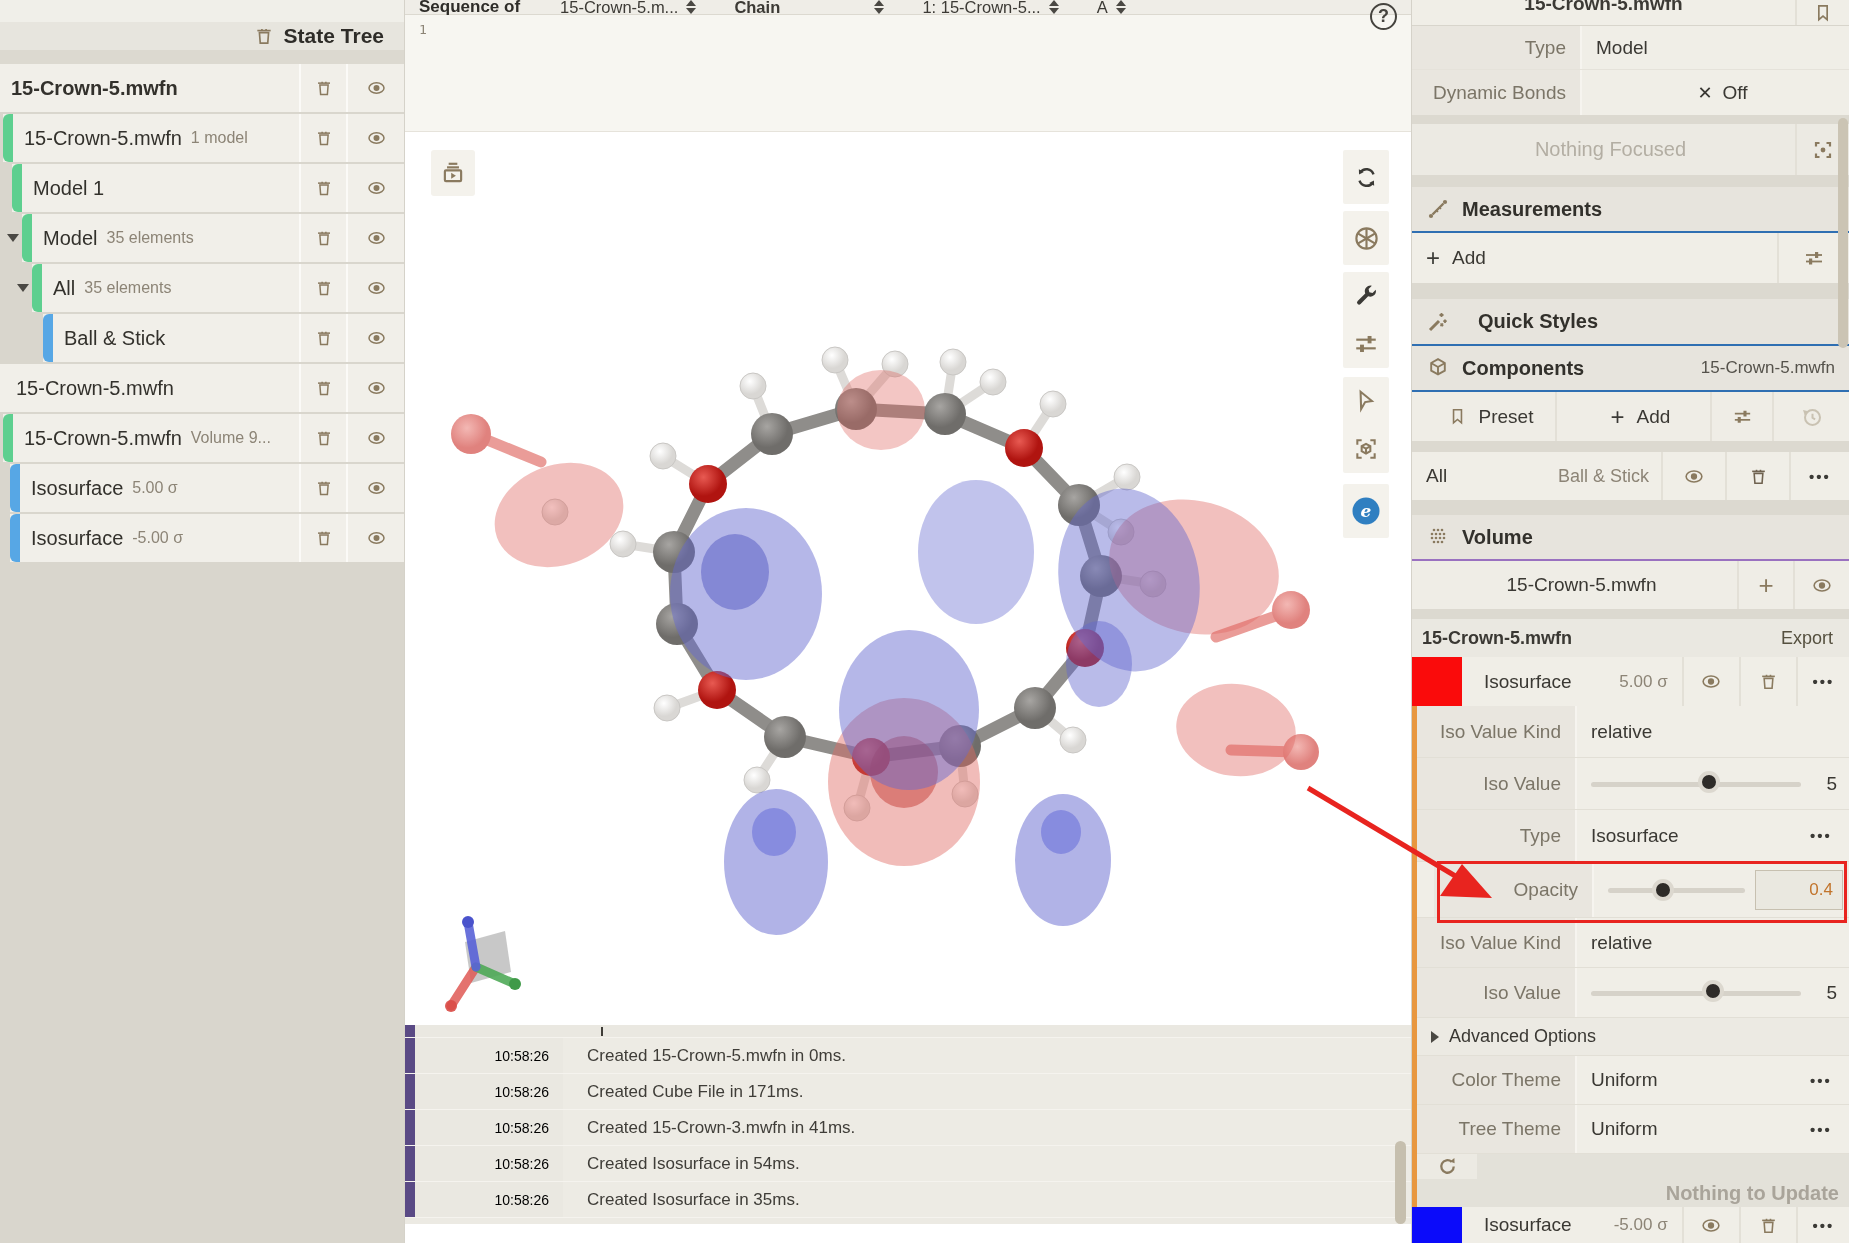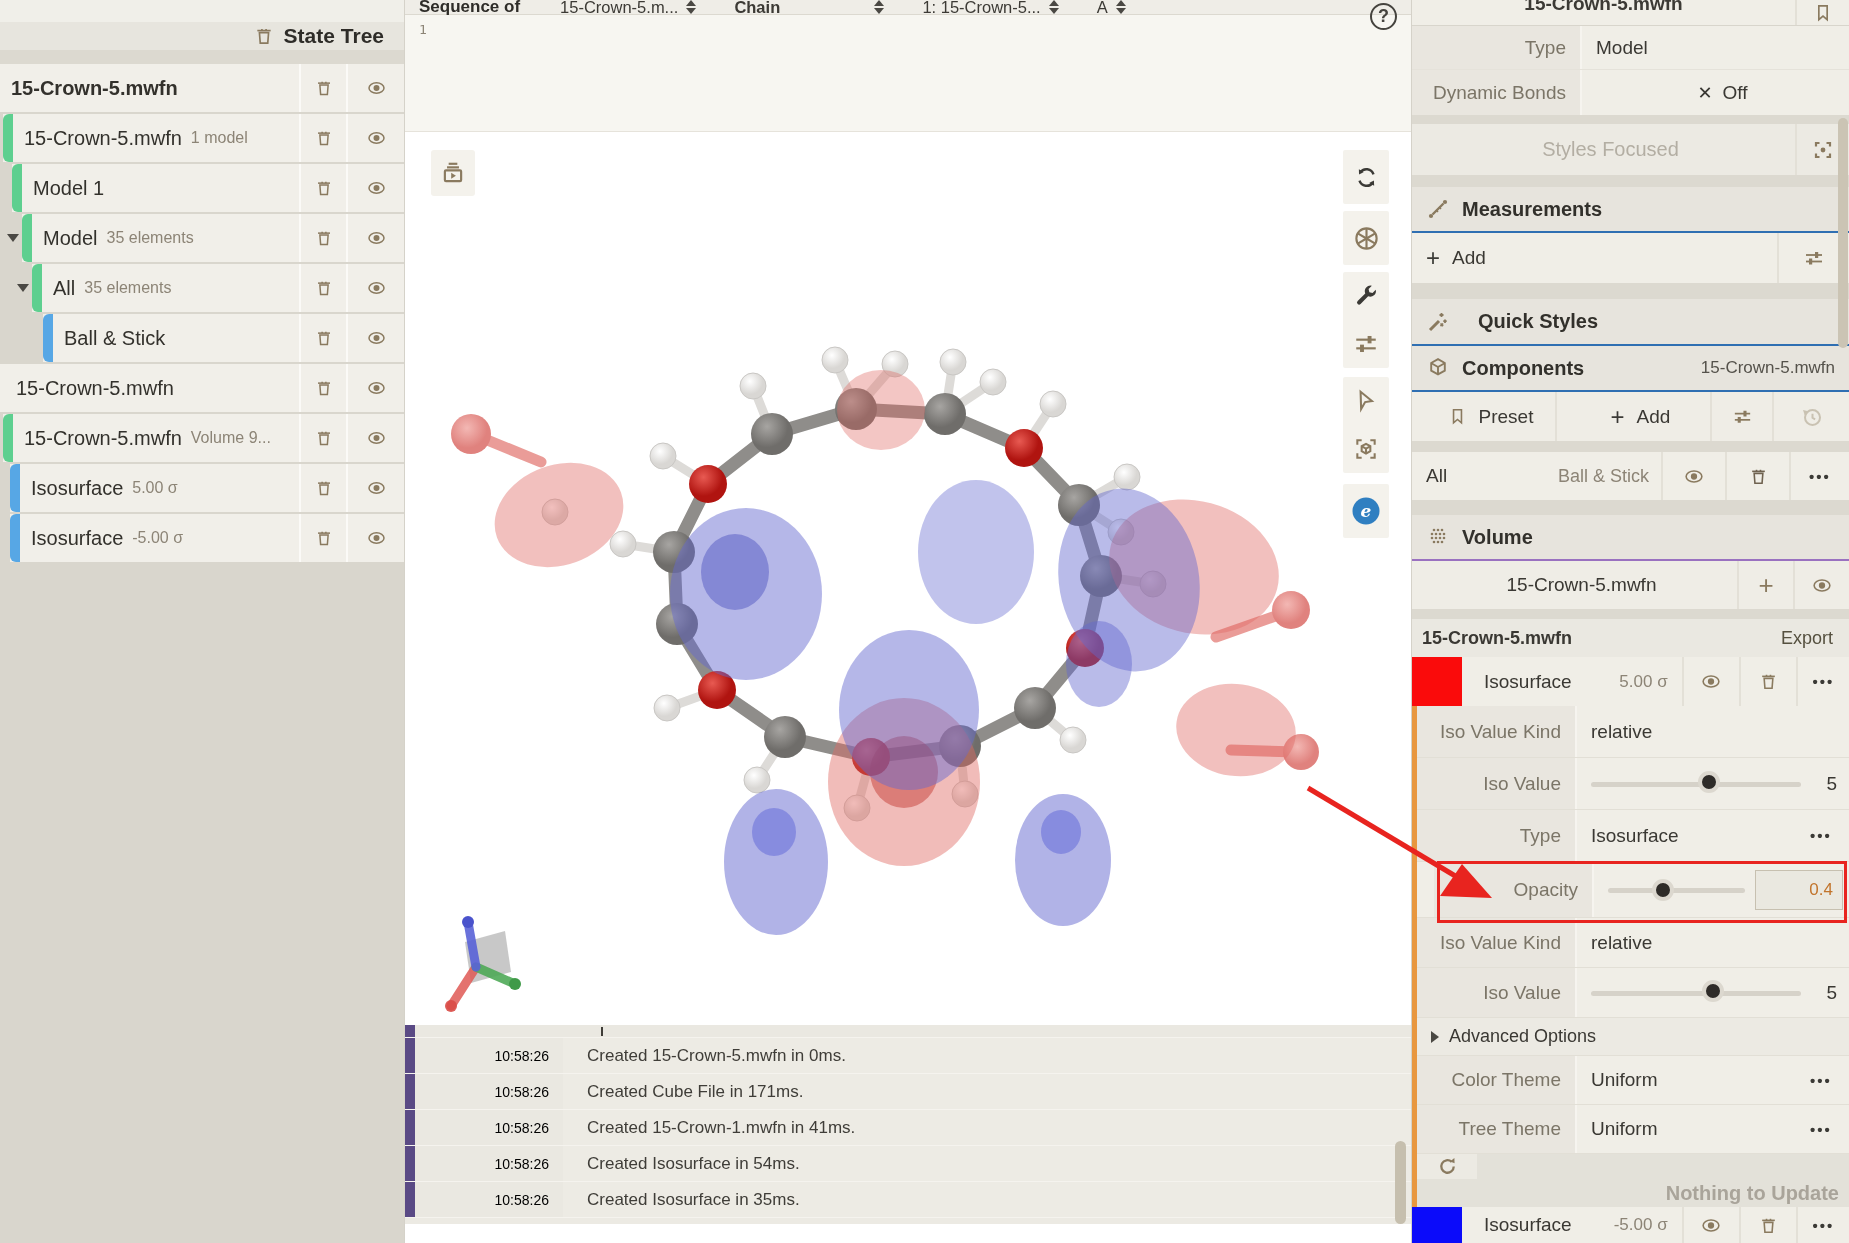--- a/index.html
+++ b/index.html
@@ -600,21 +600,21 @@
       <div class="lmsg">Created 15-Crown-5.mwfn in 0ms.</div>
     </div>
     <div class="lrow">
       <div class="lbar"></div>
       <div class="ltime">10:58:26</div>
       <div class="lmsg">Created Cube File in 171ms.</div>
     </div>
     <div class="lrow">
       <div class="lbar"></div>
       <div class="ltime">10:58:26</div>
-      <div class="lmsg">Created 15-Crown-1.mwfn in 41ms.</div>
+      <div class="lmsg">Created 15-Crown-3.mwfn in 41ms.</div>
     </div>
     <div class="lrow">
       <div class="lbar"></div>
       <div class="ltime">10:58:26</div>
       <div class="lmsg">Created Isosurface in 54ms.</div>
     </div>
     <div class="lrow">
       <div class="lbar"></div>
       <div class="ltime">10:58:26</div>
       <div class="lmsg">Created Isosurface in 35ms.</div>
@@ -643,21 +643,21 @@
   <div class="rrow" style="height:45px;">
     <div class="lblcell">Dynamic Bonds</div>
     <div class="valcell" style="justify-content:center; gap:10px;">
       <span style="font-size:18px;">✕</span>
       <span>Off</span>
     </div>
   </div>
   <div class="rp-gap" style="height:9px;"></div>
 
   <div class="rrow" style="height:51px; background:#eceae3;">
-    <div class="valcell muted" style="justify-content:center; font-size:20px;">Styles Focused</div>
+    <div class="valcell muted" style="justify-content:center; font-size:20px;">Nothing Focused</div>
     <div class="icbtn cellsep c-dark" style="width:54px;">
       <svg class="ic" width="24" height="24" viewBox="0 0 24 24" fill="none" stroke="currentColor" stroke-width="2.2">
         <path d="M5 8.5V5h3.5"></path>
           <path d="M15.5 5H19v3.5"></path>
           <path d="M19 15.5V19h-3.5"></path>
           <path d="M8.5 19H5v-3.5"></path>
         <circle cx="12" cy="12" r="2.4" fill="currentColor" stroke="none"></circle>
       </svg>
     </div>
   </div>

